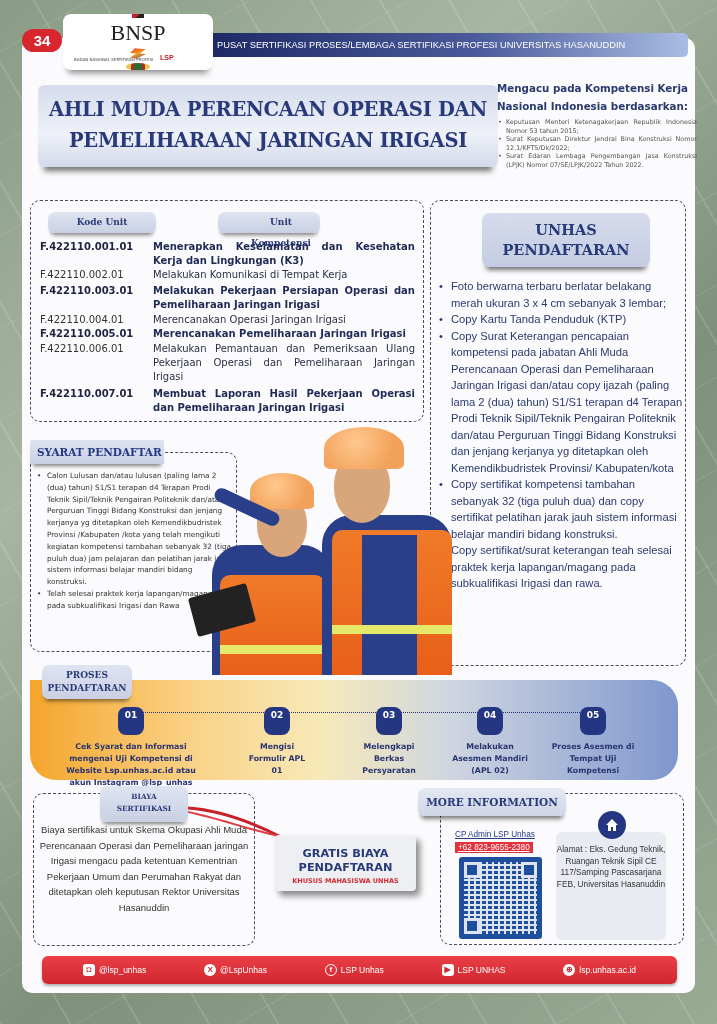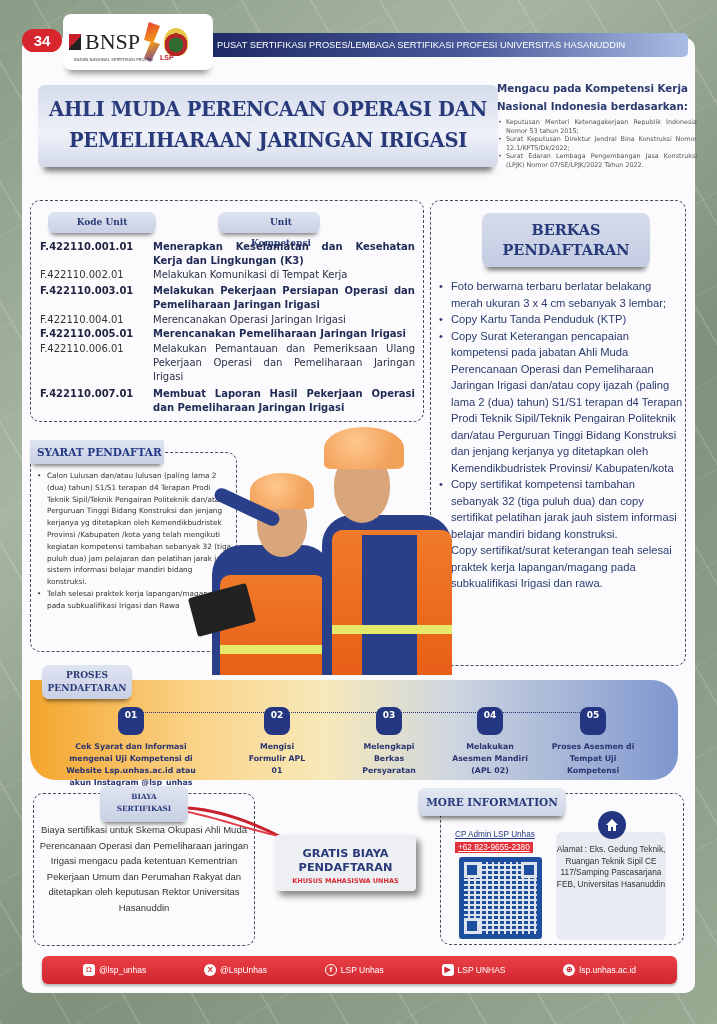--- a/index.html
+++ b/index.html
@@ -11,21 +11,21 @@
   }
   .bg-lines { position: absolute; inset: 0; opacity: .25;
     background-image: repeating-linear-gradient(60deg, rgba(255,255,255,.5) 0 2px, transparent 2px 60px),
                       repeating-linear-gradient(-30deg, rgba(255,255,255,.4) 0 1px, transparent 1px 80px); }
   .page { position: absolute; left: 22px; top: 38px; width: 673px; height: 955px;
     background: #fbfbfd; border-radius: 10px; }
   .page-num { position: absolute; left: 22px; top: 29px; width: 40px; height: 23px; background: #d8262e;
     border-radius: 12px; color: #fff; font-weight: bold; font-size: 15px; text-align: center; line-height: 23px;
     font-family: "Liberation Sans", sans-serif; z-index: 3; }
   .logo-card { position: absolute; left: 63px; top: 14px; width: 150px; height: 56px; background: #fff;
-    border-radius: 8px; box-shadow: 0 8px 6px -5px rgba(0,0,0,.45); z-index: 2; display: flex; align-items: center; padding: 0 6px; gap: 4px; }
+    border-radius: 8px; box-shadow: 0 8px 6px -5px rgba(0,0,0,.45); z-index: 2; display: flex; align-items: center; padding: 0 6px; gap: 4px; flex-direction: column; }
   .bnsp-mark { width: 12px; height: 16px; background: linear-gradient(135deg,#c41f2a 50%, #222 50%); }
   .bnsp-text { font-family: "Liberation Serif", serif; font-size: 22px; color: #222; line-height: 1; }
   .bnsp-sub { position: absolute; left: 74px; top: 57px; font-size: 4px; color: #444; }
   .lsp-mark { width: 16px; height: 40px; background: linear-gradient(160deg,#e63b2e,#f19b1c,#6b3fa0); clip-path: polygon(30% 0,100% 10%,60% 50%,100% 55%,40% 100%,0 90%,40% 50%,0 45%); }
   .lsp-text { position: absolute; left: 160px; top: 54px; font-size: 7px; font-weight: bold; color: #c41f2a; font-family: "Liberation Sans", sans-serif;}
   .unhas-mark { width: 24px; height: 28px; border-radius: 50% 50% 40% 40%; background: radial-gradient(circle at 50% 60%, #2f6b2f 0 35%, #b3262a 36% 55%, #e7c64a 56% 100%); }
   .header-bar { position: absolute; left: 213px; top: 33px; width: 475px; height: 24px; border-radius: 0 5px 5px 0;
     background: linear-gradient(90deg, #1e2a66, #4a5a9a 55%, #a9bde4); color: #fff; font-size: 9.3px;
     line-height: 24px; padding-left: 4px; font-family: "Liberation Sans", sans-serif; white-space: nowrap; }
   .title-box { position: absolute; left: 38px; top: 85px; width: 460px; height: 82px;
@@ -183,21 +183,21 @@
 
 <div class="dash syarat-box"></div>
 <div class="syarat-pill">SYARAT PENDAFTAR</div>
 <ul class="syarat-list">
   <li>Calon Lulusan dan/atau lulusan (paling lama 2 (dua) tahun) S1/S1 terapan d4 Terapan Prodi Teknik Sipil/Teknik Pengairan Politeknik dan/atau Perguruan Tinggi Bidang Konstruksi dan jenjang kerjanya yg ditetapkan oleh Kemendikbudristek Provinsi /Kabupaten /kota yang telah mengikuti kegiatan kompetensi tambahan sebanyak 32 (tiga puluh dua) jam pelajaran dan pelatihan jarak jauh sistem informasi belajar mandiri bidang konstruksi.</li>
   <li>Telah selesai praktek kerja lapangan/magang pada subkualifikasi Irigasi dan Rawa</li>
 </ul>
 
 <div class="dash berkas-box"></div>
 <div class="berkas-pill">
-  <span>BERKAS</span><br>
+  <span>UNHAS</span><br>
   <span>PENDAFTARAN</span>
 </div>
 <ul class="berkas-list">
   <li class="b">Foto berwarna terbaru berlatar belakang merah ukuran 3 x 4 cm sebanyak 3 lembar;</li>
   <li class="b">Copy Kartu Tanda Penduduk (KTP)</li>
   <li class="b">Copy Surat Keterangan pencapaian kompetensi pada jabatan Ahli Muda Perencanaan Operasi dan Pemeliharaan Jaringan Irigasi dan/atau copy ijazah (paling lama 2 (dua) tahun) S1/S1 terapan d4 Terapan Prodi Teknik Sipil/Teknik Pengairan Politeknik dan/atau Perguruan Tinggi Bidang Konstruksi dan jenjang kerjanya  yg ditetapkan oleh Kemendikbudristek Provinsi/ Kabupaten/kota</li>
   <li class="b">Copy sertifikat kompetensi tambahan sebanyak 32 (tiga puluh dua) dan copy sertifikat pelatihan jarak jauh sistem informasi belajar mandiri bidang konstruksi.</li>
   <li>Copy sertifikat/surat keterangan teah selesai praktek kerja lapangan/magang pada subkualifikasi Irigasi dan rawa.</li>
 </ul>
 

